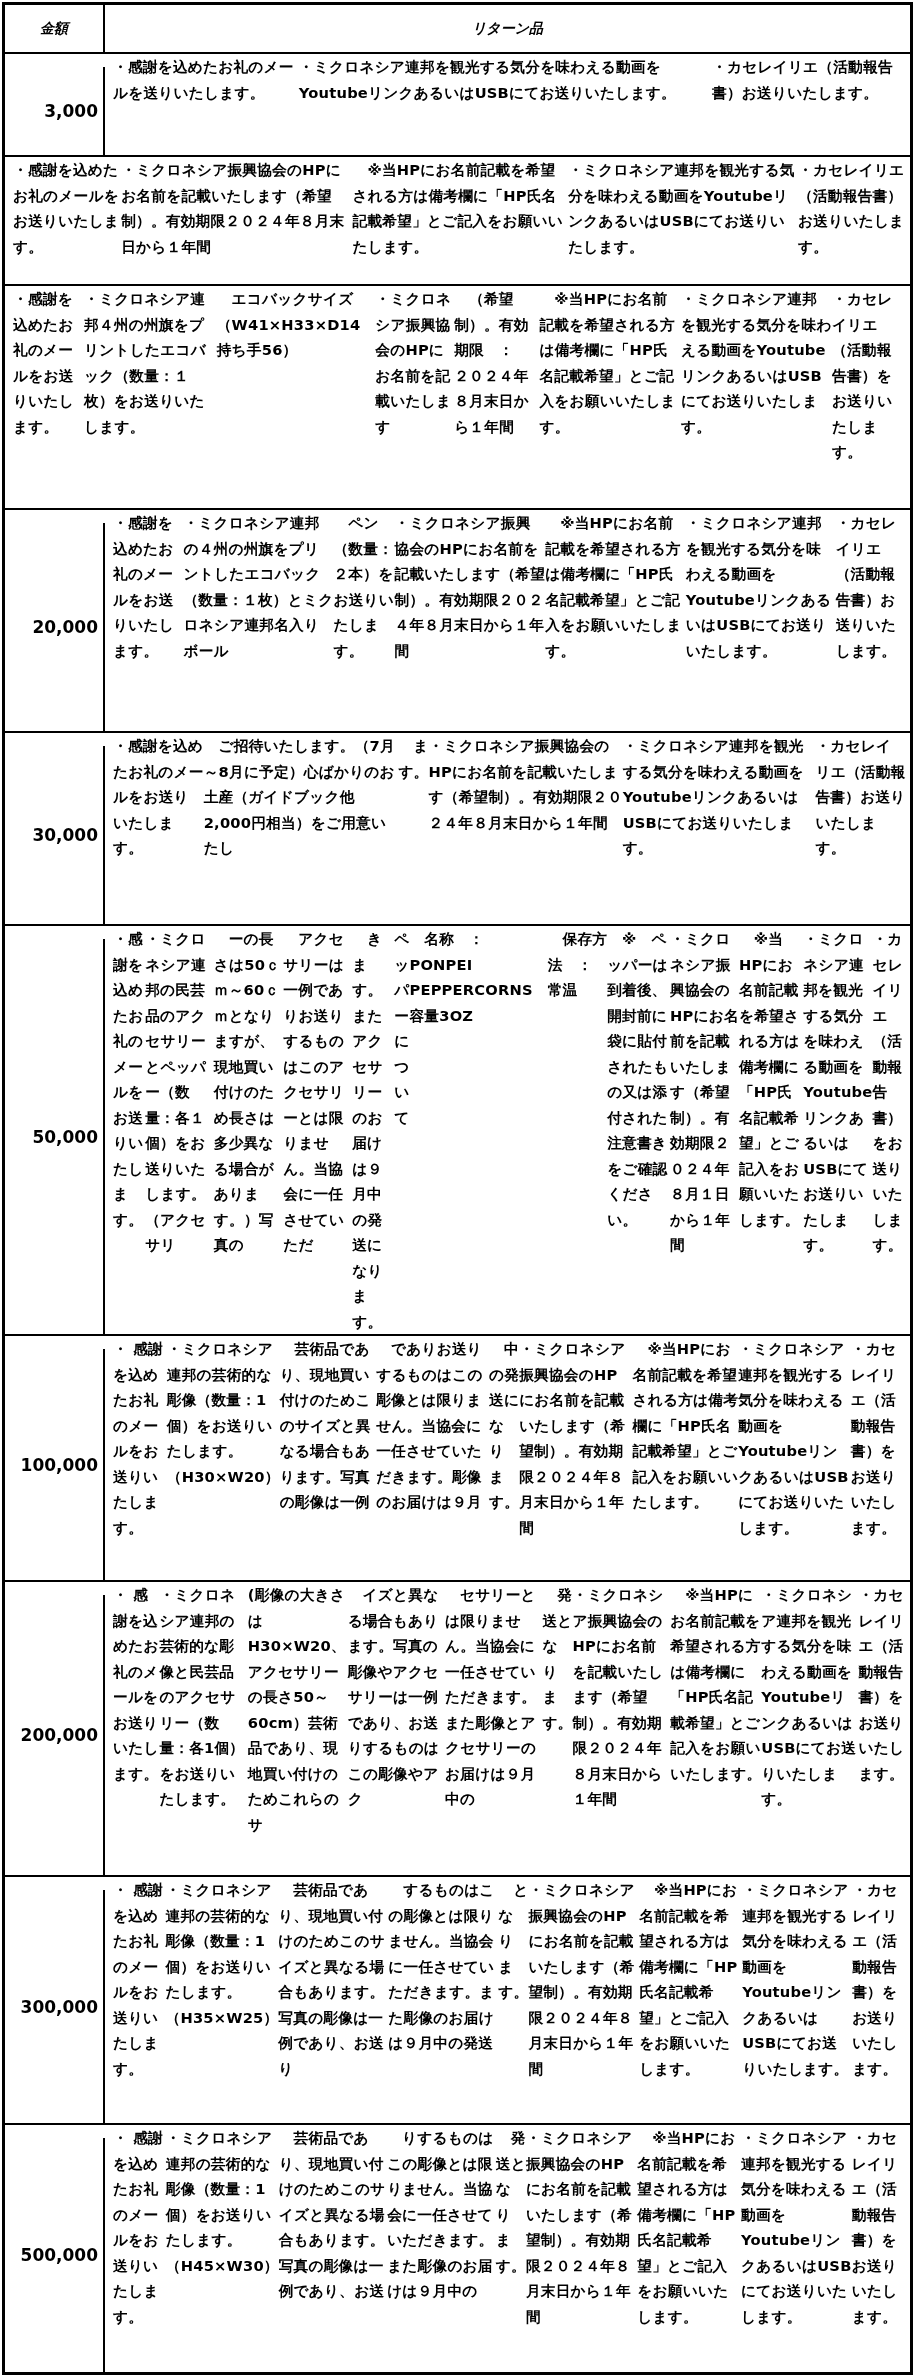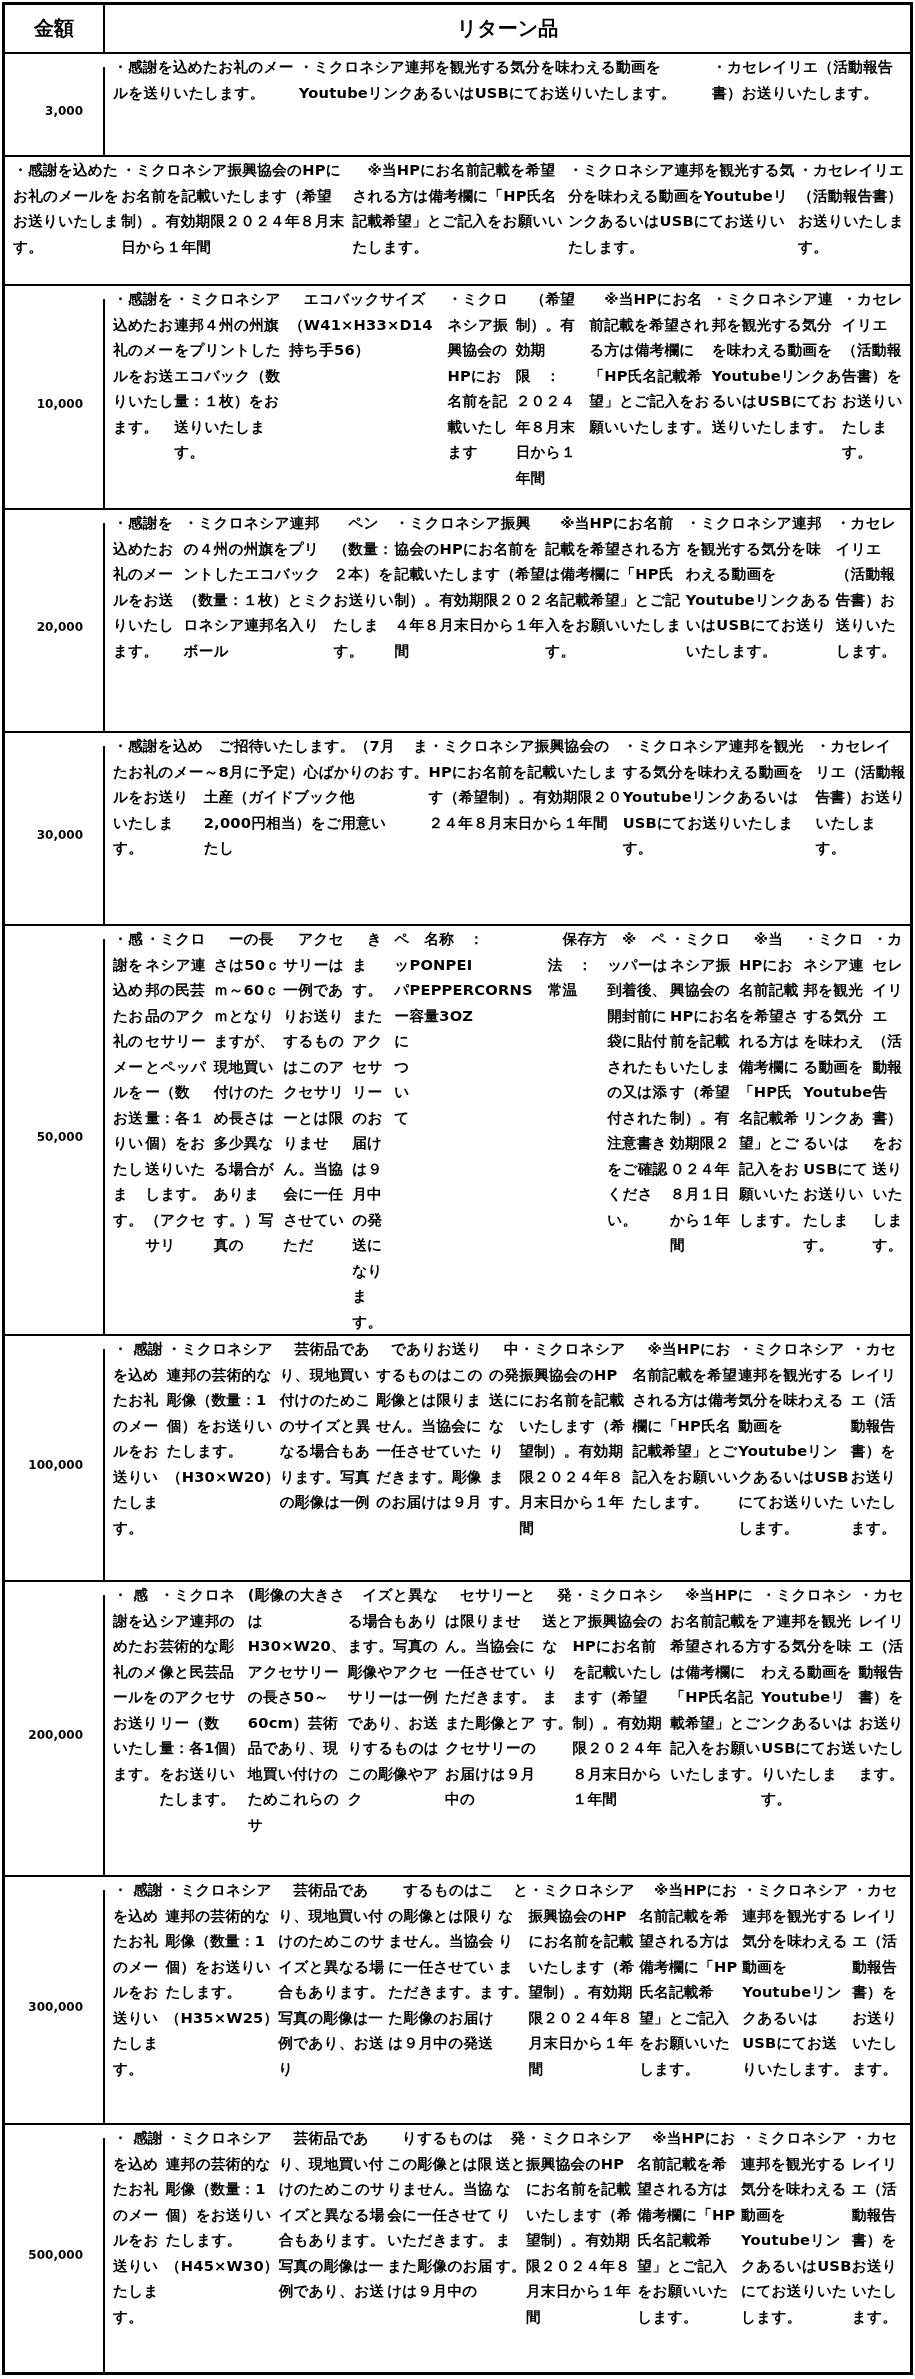--- a/index.html
+++ b/index.html
@@ -35,36 +35,37 @@
     width: 100px;
     box-sizing: border-box;
     border-right: 2px solid #000000;
     flex: 0 0 auto;
   }
   .thead .amount-col,
   .thead .returns-col {
     display: flex;
     align-items: center;
     justify-content: center;
-    font-size: 20px;
+    font-size: 14px;
+    font-style: italic;
   }
   .returns-col { flex: 1 1 auto; border-radius: 21px; }
   .tbody { display: flex; flex-direction: column; flex: 1 1 auto; }
   .row {
     display: flex;
     box-sizing: border-box;
   }
   .row + .row { border-top: 2px solid #000000; }
   .row .amount-col {
     display: flex;
     align-items: center;
     justify-content: flex-end;
-    padding-right: 20px;
+    padding-right: 5px;
     font-weight: bold;
-    font-size: 12px;
+    font-size: 17px;
     margin-top: 13px;
   }
   .row .returns-col {
     display: flex;
     flex-direction: row;
     justify-content: center;
     padding-left: 8px;
     padding-right: 4px;
     box-sizing: border-box;
     overflow: hidden;
@@ -111,21 +112,20 @@
     <div class="returns-col">
             <div class="line">・感謝を込めたお礼のメールをお送りいたします。</div>
             <div class="line">・ミクロネシア振興協会のHPにお名前を記載いたします（希望制）。有効期限２０２４年８月末日から１年間</div>
             <div class="line">　※当HPにお名前記載を希望される方は備考欄に「HP氏名記載希望」とご記入をお願いいたします。</div>
             <div class="line">・ミクロネシア連邦を観光する気分を味わえる動画をYoutubeリンクあるいはUSBにてお送りいたします。</div>
             <div class="line">・カセレイリエ（活動報告書）お送りいたします。</div>
           </div>
   </div>
 
   <div class="row">
-    <div class="amount-col">10,000</div>
     <div class="returns-col">
             <div class="line">・感謝を込めたお礼のメールをお送りいたします。</div>
             <div class="line">・ミクロネシア連邦４州の州旗をプリントしたエコバック（数量：１枚）をお送りいたします。</div>
             <div class="line">　エコバックサイズ（W41×H33×D14　持ち手56）</div>
             <div class="line">・ミクロネシア振興協会のHPにお名前を記載いたします</div>
             <div class="line">　（希望制）。有効期限　：　２０２４年８月末日から１年間</div>
             <div class="line">　※当HPにお名前記載を希望される方は備考欄に「HP氏名記載希望」とご記入をお願いいたします。</div>
             <div class="line">・ミクロネシア連邦を観光する気分を味わえる動画をYoutubeリンクあるいはUSBにてお送りいたします。</div>
             <div class="line">・カセレイリエ（活動報告書）をお送りいたします。</div>
           </div>

